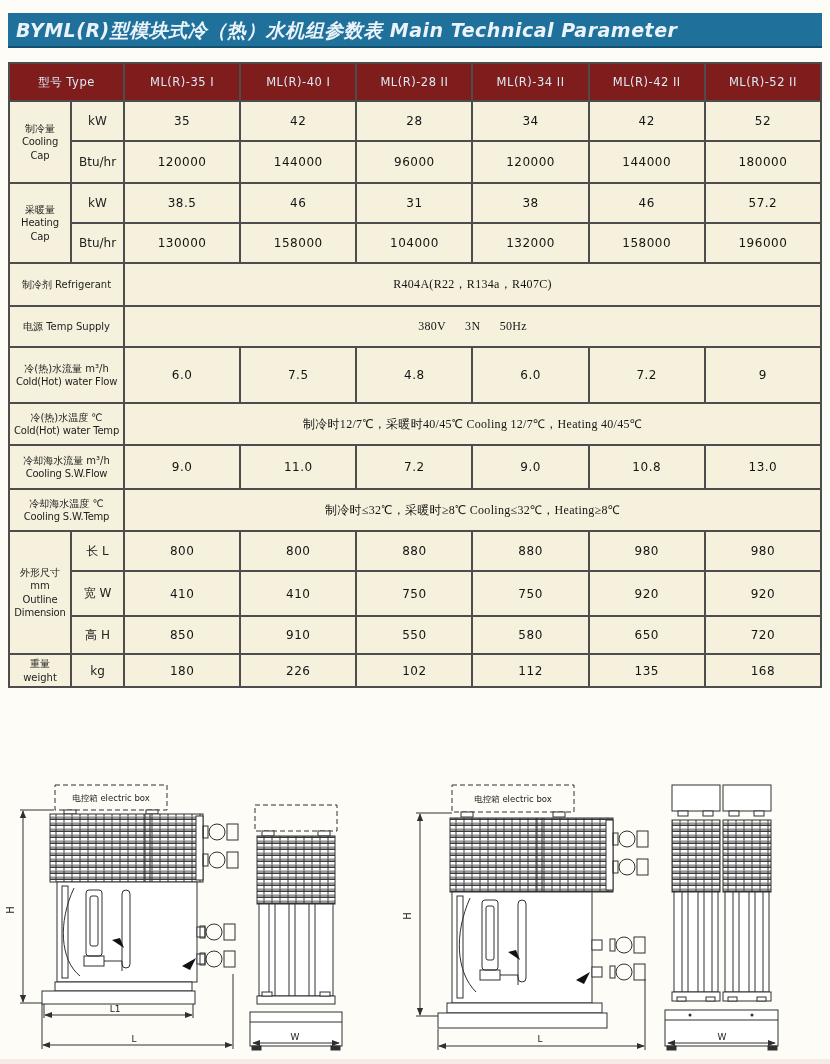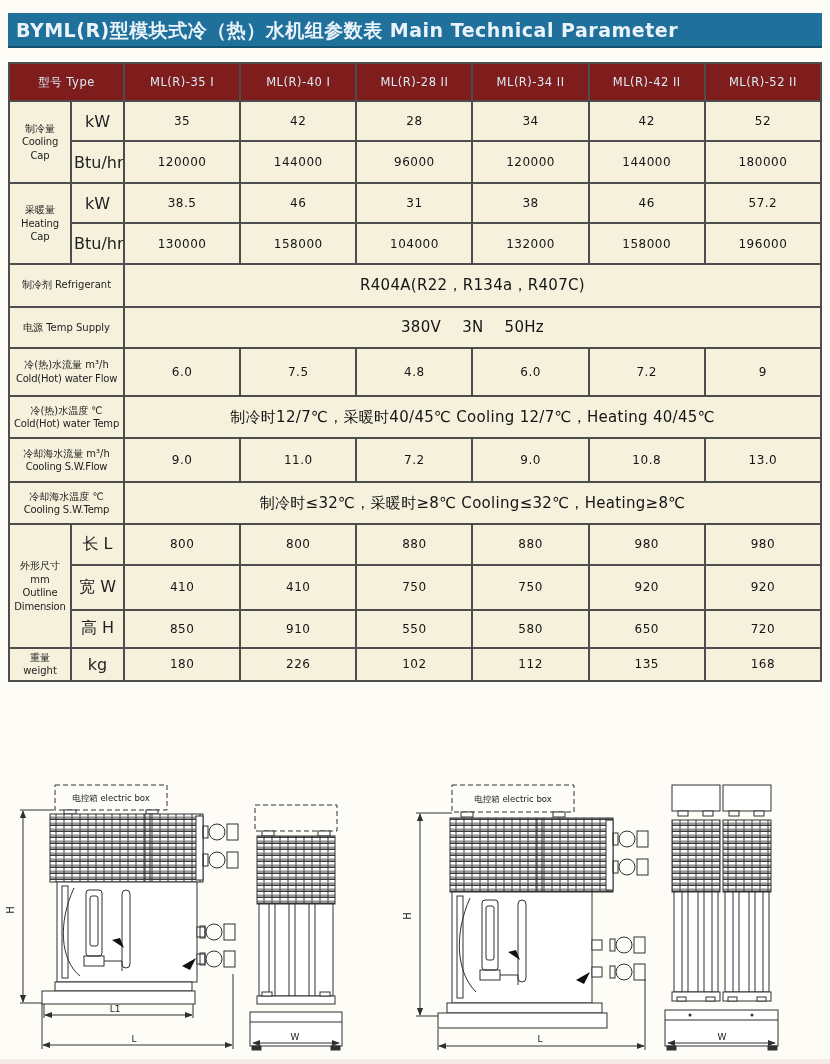--- a/index.html
+++ b/index.html
@@ -13,39 +13,39 @@
   .page{position:absolute;inset:0;}
   .title-bar{
     position:absolute;left:8px;width:814px;height:35px;
     background:#20709c;color:#eaf3f9;
     font-size:19px;font-weight:bold;
     line-height:35px;padding-left:8px;box-sizing:border-box;
     letter-spacing:.5px;
     border-bottom:2px solid #11506f;
     white-space:nowrap;overflow:hidden;
   }
-  #bar-main{top:13px;}
+  #bar-main{top:13px;font-style:italic;}
   #bar-diagram{top:717px;}
   .tbl-wrap{position:absolute;left:8px;top:62px;width:814px;height:620px;}
   table{border-collapse:collapse;table-layout:fixed;width:814px;height:620px;}
   td{
     border:2px solid #4d4d4d;background:#f6f1dd;
     text-align:center;vertical-align:middle;
     padding:0 2px;overflow:hidden;
   }
   td.th{
     background:#7f1d1d;color:#dcebf5;
     font-size:11.5px;letter-spacing:.5px;
   }
   td.lab{font-size:10px;line-height:1.35;color:#1d1d1d;}
   td.lab .en{font-size:10px;letter-spacing:-.2px;display:block;}
   td.lab .cn{display:block;}
-  td.unit{font-size:16px;}
+  td.unit{font-size:12px;}
   td.val{font-size:12px;color:#141414;letter-spacing:.5px;}
-  td.wide{font-size:15px;letter-spacing:.3px;}
+  td.wide{font-size:12px;letter-spacing:.3px;font-family:Liberation Serif, serif;}
   td.pwr{word-spacing:16px;}
   .dwg{position:absolute;left:0;top:764px;}
   .dwg *{vector-effect:none;}
   .scan-strip{position:absolute;left:0;bottom:0;width:100%;height:5px;background:#f6ebe5;}
   text{font-family:"DejaVu Sans","Liberation Sans",sans-serif;}
 </style>
 </head>
 <body>
 
 <div class="page">
@@ -126,21 +126,21 @@
       <tr style="height:43px">
         <td colspan="2" class="lab">制冷剂 Refrigerant</td>
         <td colspan="6" class="val wide">R404A(R22，R134a，R407C)</td>
       </tr>
 
       <tr style="height:41px">
         <td colspan="2" class="lab">电源 Temp Supply</td>
         <td colspan="6" class="val wide pwr">380V 3N 50Hz</td>
       </tr>
 
-      <tr style="height:48px">
+      <tr style="height:56px">
         <td colspan="2" class="lab">
           <span class="cn">冷(热)水流量 m³/h</span>
           <span class="en">Cold(Hot) water Flow</span>
         </td>
         <td class="val">6.0</td>
         <td class="val">7.5</td>
         <td class="val">4.8</td>
         <td class="val">6.0</td>
         <td class="val">7.2</td>
         <td class="val">9</td>

